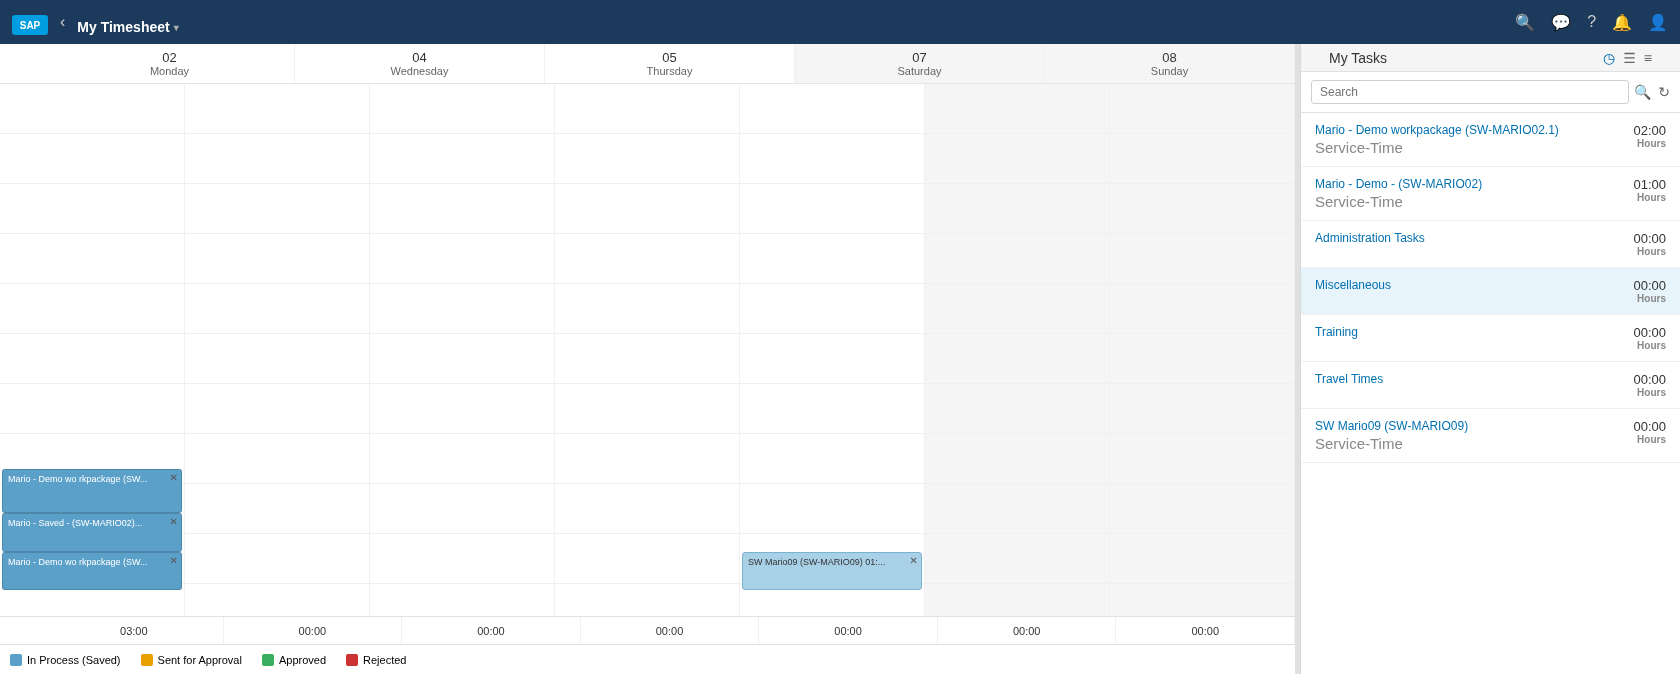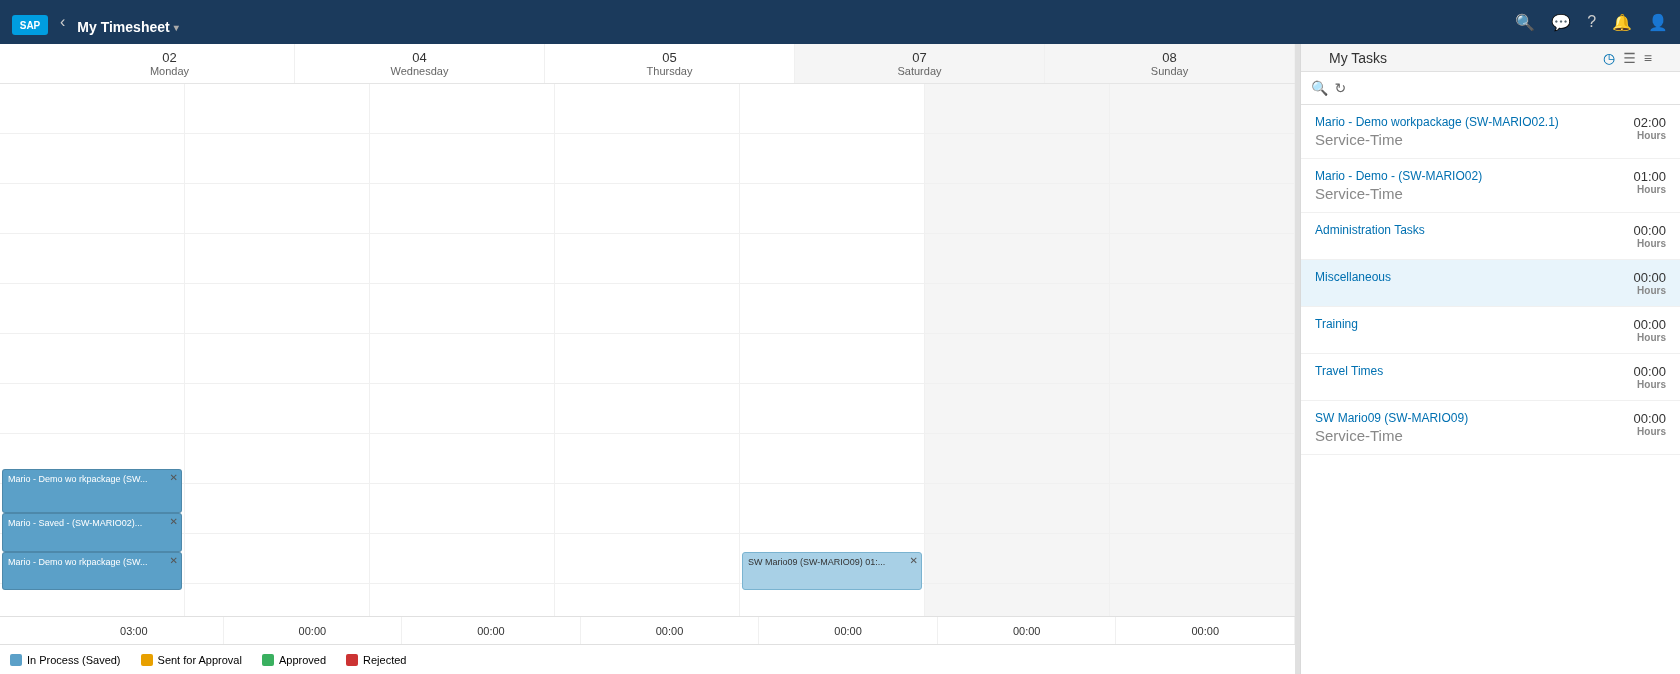--- a/index.html
+++ b/index.html
@@ -404,20 +404,21 @@
   <div class="right-panel">
     <div class="right-panel-header">
       <span class="right-panel-title">My Tasks</span>
       <div class="right-panel-icons">
         <span class="icon-btn" style="color:#0070b1;">◷</span>
         <span class="icon-btn">☰</span>
         <span class="icon-btn">≡</span>
       </div>
     </div>
     <div class="search-bar">
+      <input type="text" class="search-input" placeholder="Search" style="">
       <span class="search-btn">🔍</span>
       <span class="refresh-btn">↻</span>
     </div>
     <div class="task-list" id="task-list">
     <div class="task-item">
       <div class="task-item-left">
         <div class="task-item-name">Mario - Demo workpackage (SW-MARIO02.1)</div>
         <div class="task-item-sub">Service-Time</div>
       </div>
       <div class="task-item-right">

